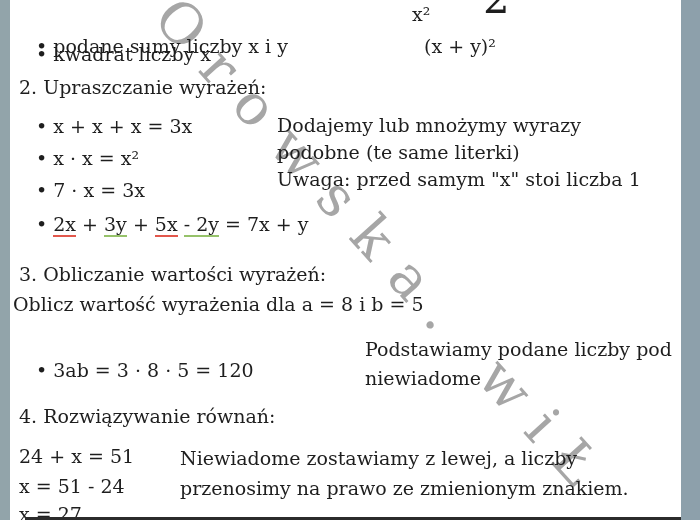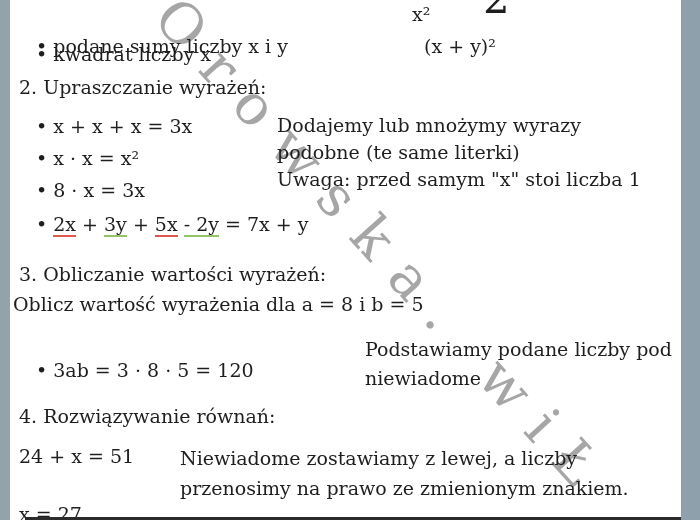--- a/index.html
+++ b/index.html
@@ -41,21 +41,21 @@
   <div class="txt" style="left:36px;top:10px;margin-top:32px;"><span class="bullet">•</span><span>kwadrat liczby x</span></div>
   <div class="txt" style="left:412px;top:2px;">x²</div>
 
   <div class="txt" style="left:36px;top:34px;"><span class="bullet">•</span><span>podane sumy liczby x i y</span></div>
   <div class="txt" style="left:424px;top:34px;">(x + y)²</div>
 
   <div class="txt" style="left:19px;top:75px;">2. Upraszczanie wyrażeń:</div>
 
   <div class="txt" style="left:36px;top:114px;">• x + x + x = 3x</div>
   <div class="txt" style="left:36px;top:146px;">• x · x = x²</div>
-  <div class="txt" style="left:36px;top:178px;">• 8 · x = 3x</div>
+  <div class="txt" style="left:36px;top:178px;">• 7 · x = 3x</div>
 
   <div class="txt" style="left:36px;top:212px;text-align:center;">
     <span class="bullet">•</span><span class="u-red">2x</span><span> + </span><span class="u-green">3y</span><span> + </span><span class="u-red">5x</span><span> </span><span class="u-green">- 2y</span><span> = 7x + y</span>
   </div>
 
   <div class="note n1" style="left:277px;top:112px;">
     <div class="ln">Dodajemy lub mnożymy wyrazy</div>
     <div class="ln">podobne (te same literki)</div>
     <div class="ln">Uwaga: przed samym "x" stoi liczba 1</div>
   </div>
@@ -66,20 +66,21 @@
   <div class="txt" style="left:36px;top:346px;margin-top:12px;">• 3ab = 3 · 8 · 5 = 120</div>
 
   <div class="note n2" style="left:365px;top:335px;">
     <div class="ln">Podstawiamy podane liczby pod</div>
     <div class="ln">niewiadome</div>
   </div>
 
   <div class="txt" style="left:19px;top:404px;">4. Rozwiązywanie równań:</div>
 
   <div class="txt" style="left:19px;top:444px;">24 + x = 51</div>
+  <div class="txt" style="left:19px;top:474px;">x = 51 - 24</div>
   <div class="txt" style="left:19px;top:502px;">x = 27</div>
 
   <div class="note n3" style="left:180px;top:443px;">
     <div class="ln">Niewiadome zostawiamy z lewej, a liczby</div>
     <div class="ln">przenosimy na prawo ze zmienionym znakiem.</div>
   </div>
 
   <div class="strip strip-left"></div>
   <div class="strip strip-right"></div>
   <div class="bottom-rule"></div>

